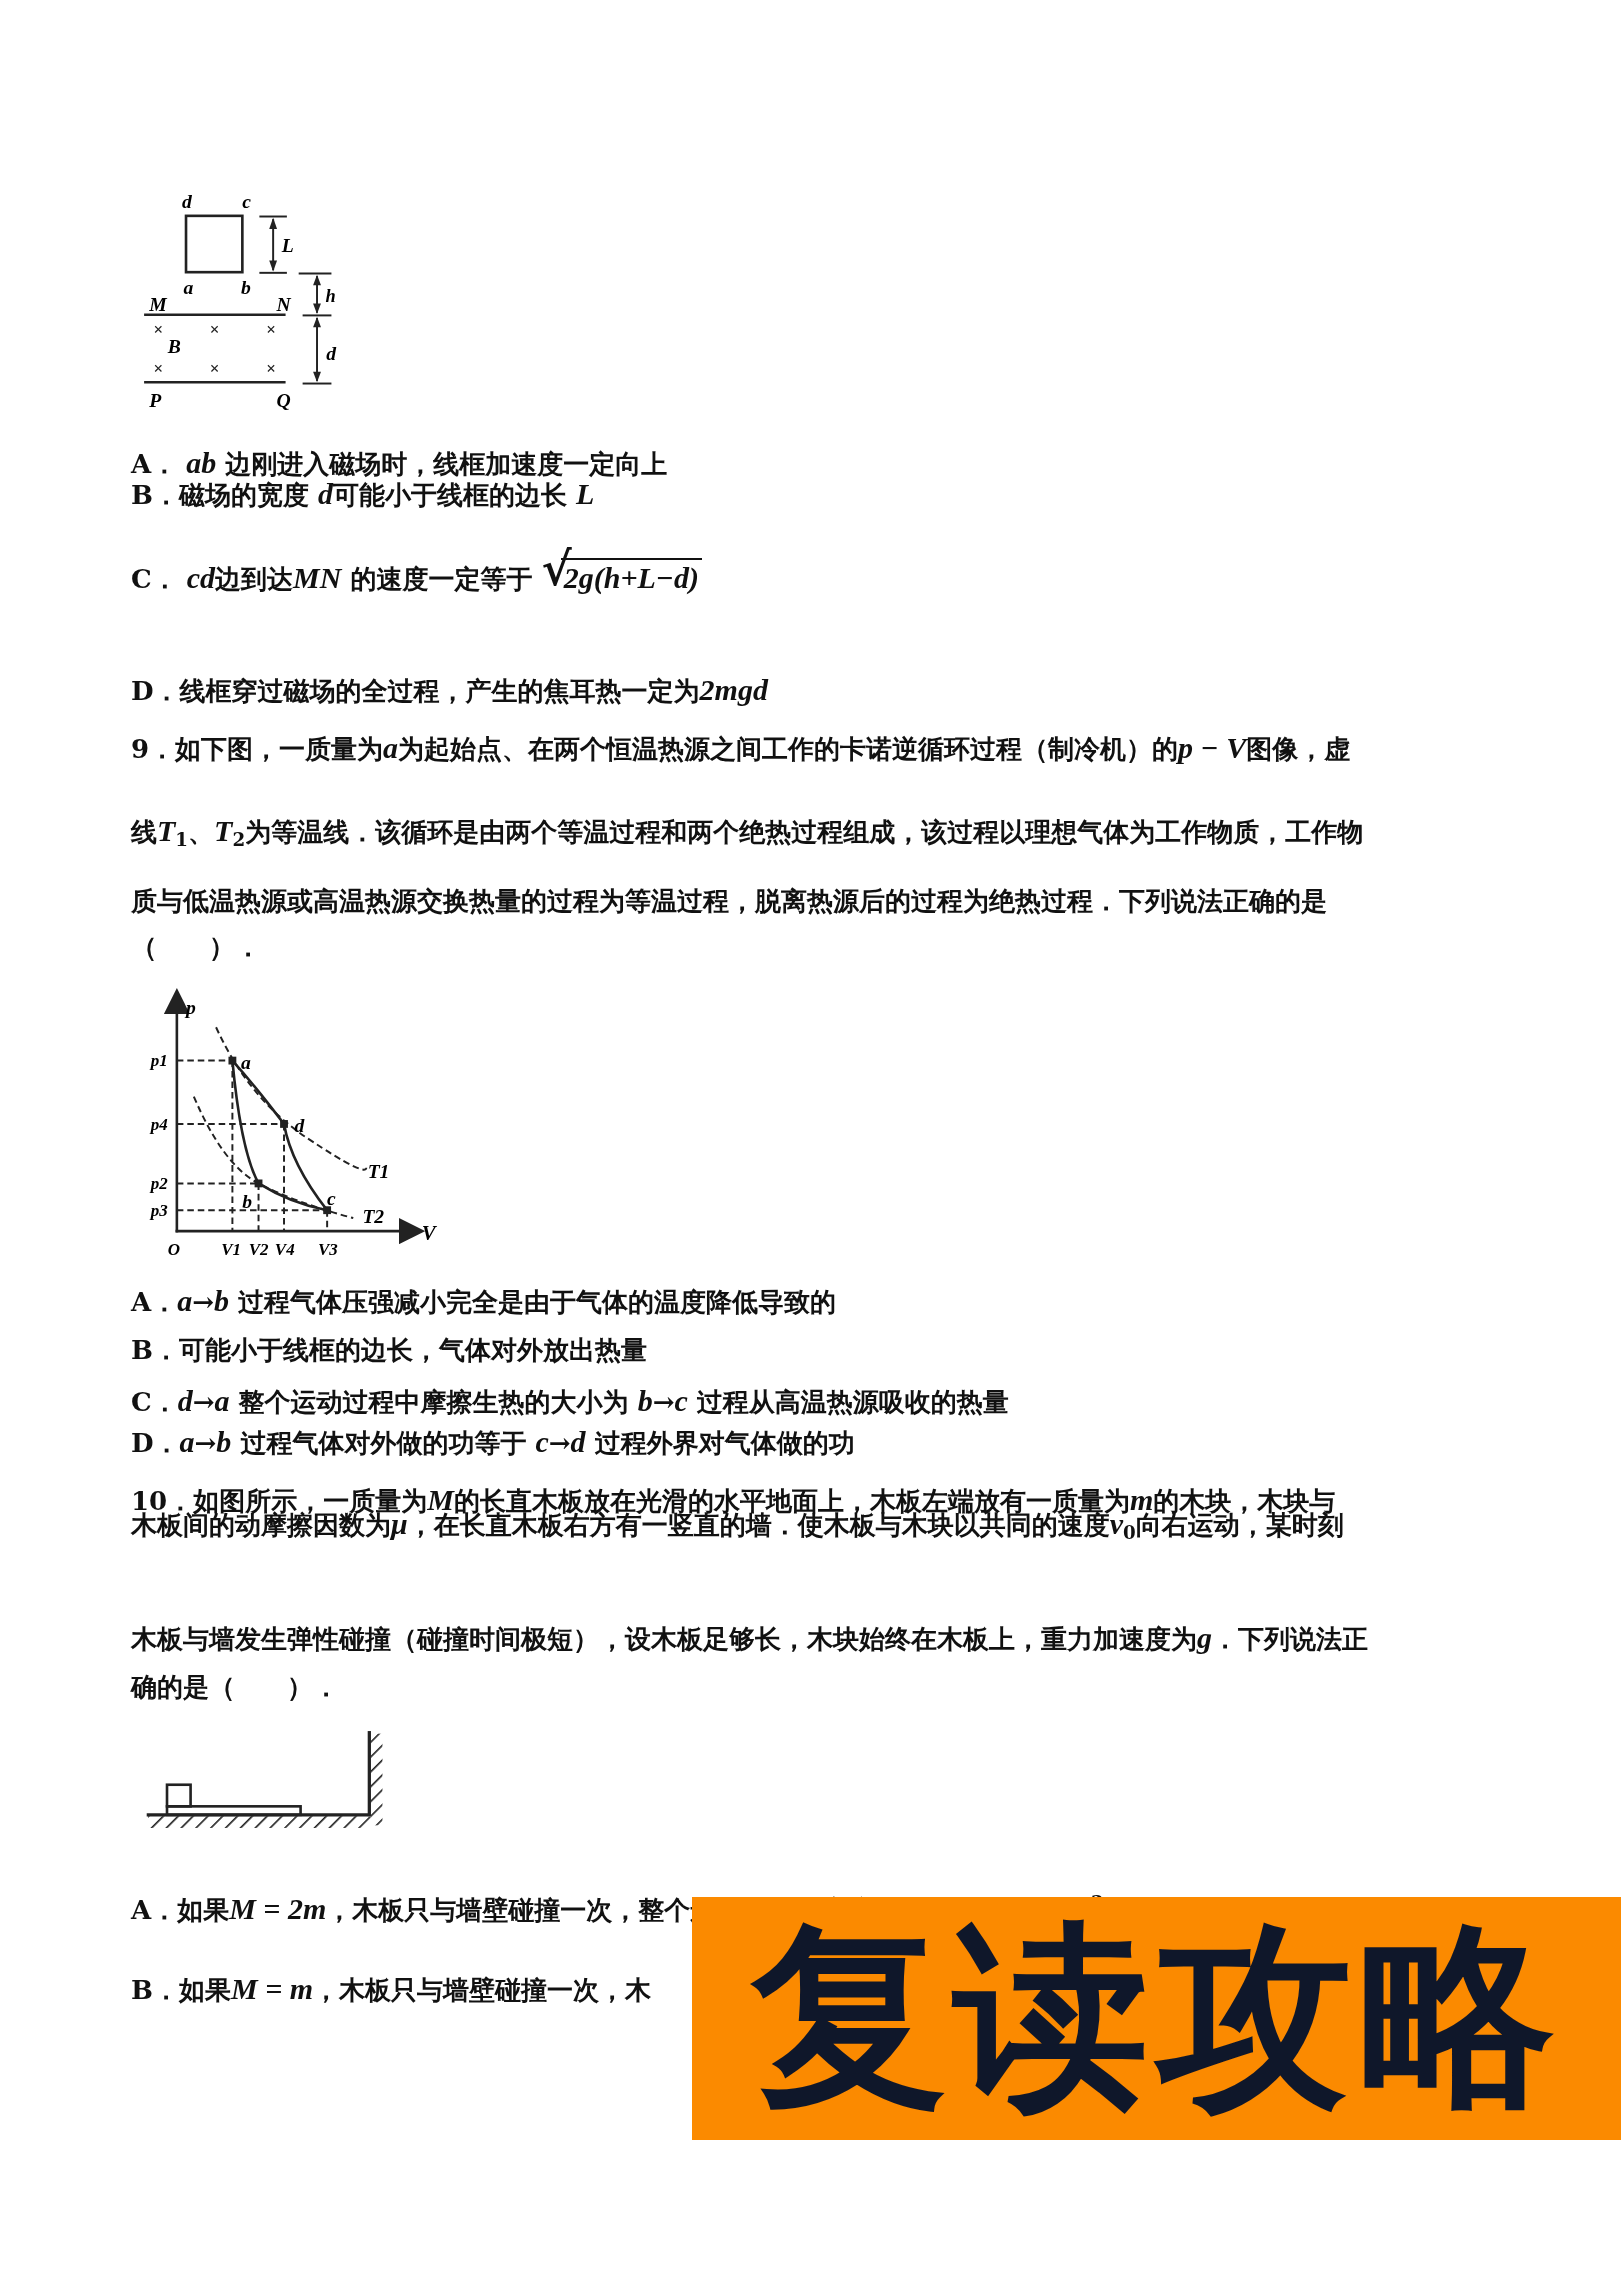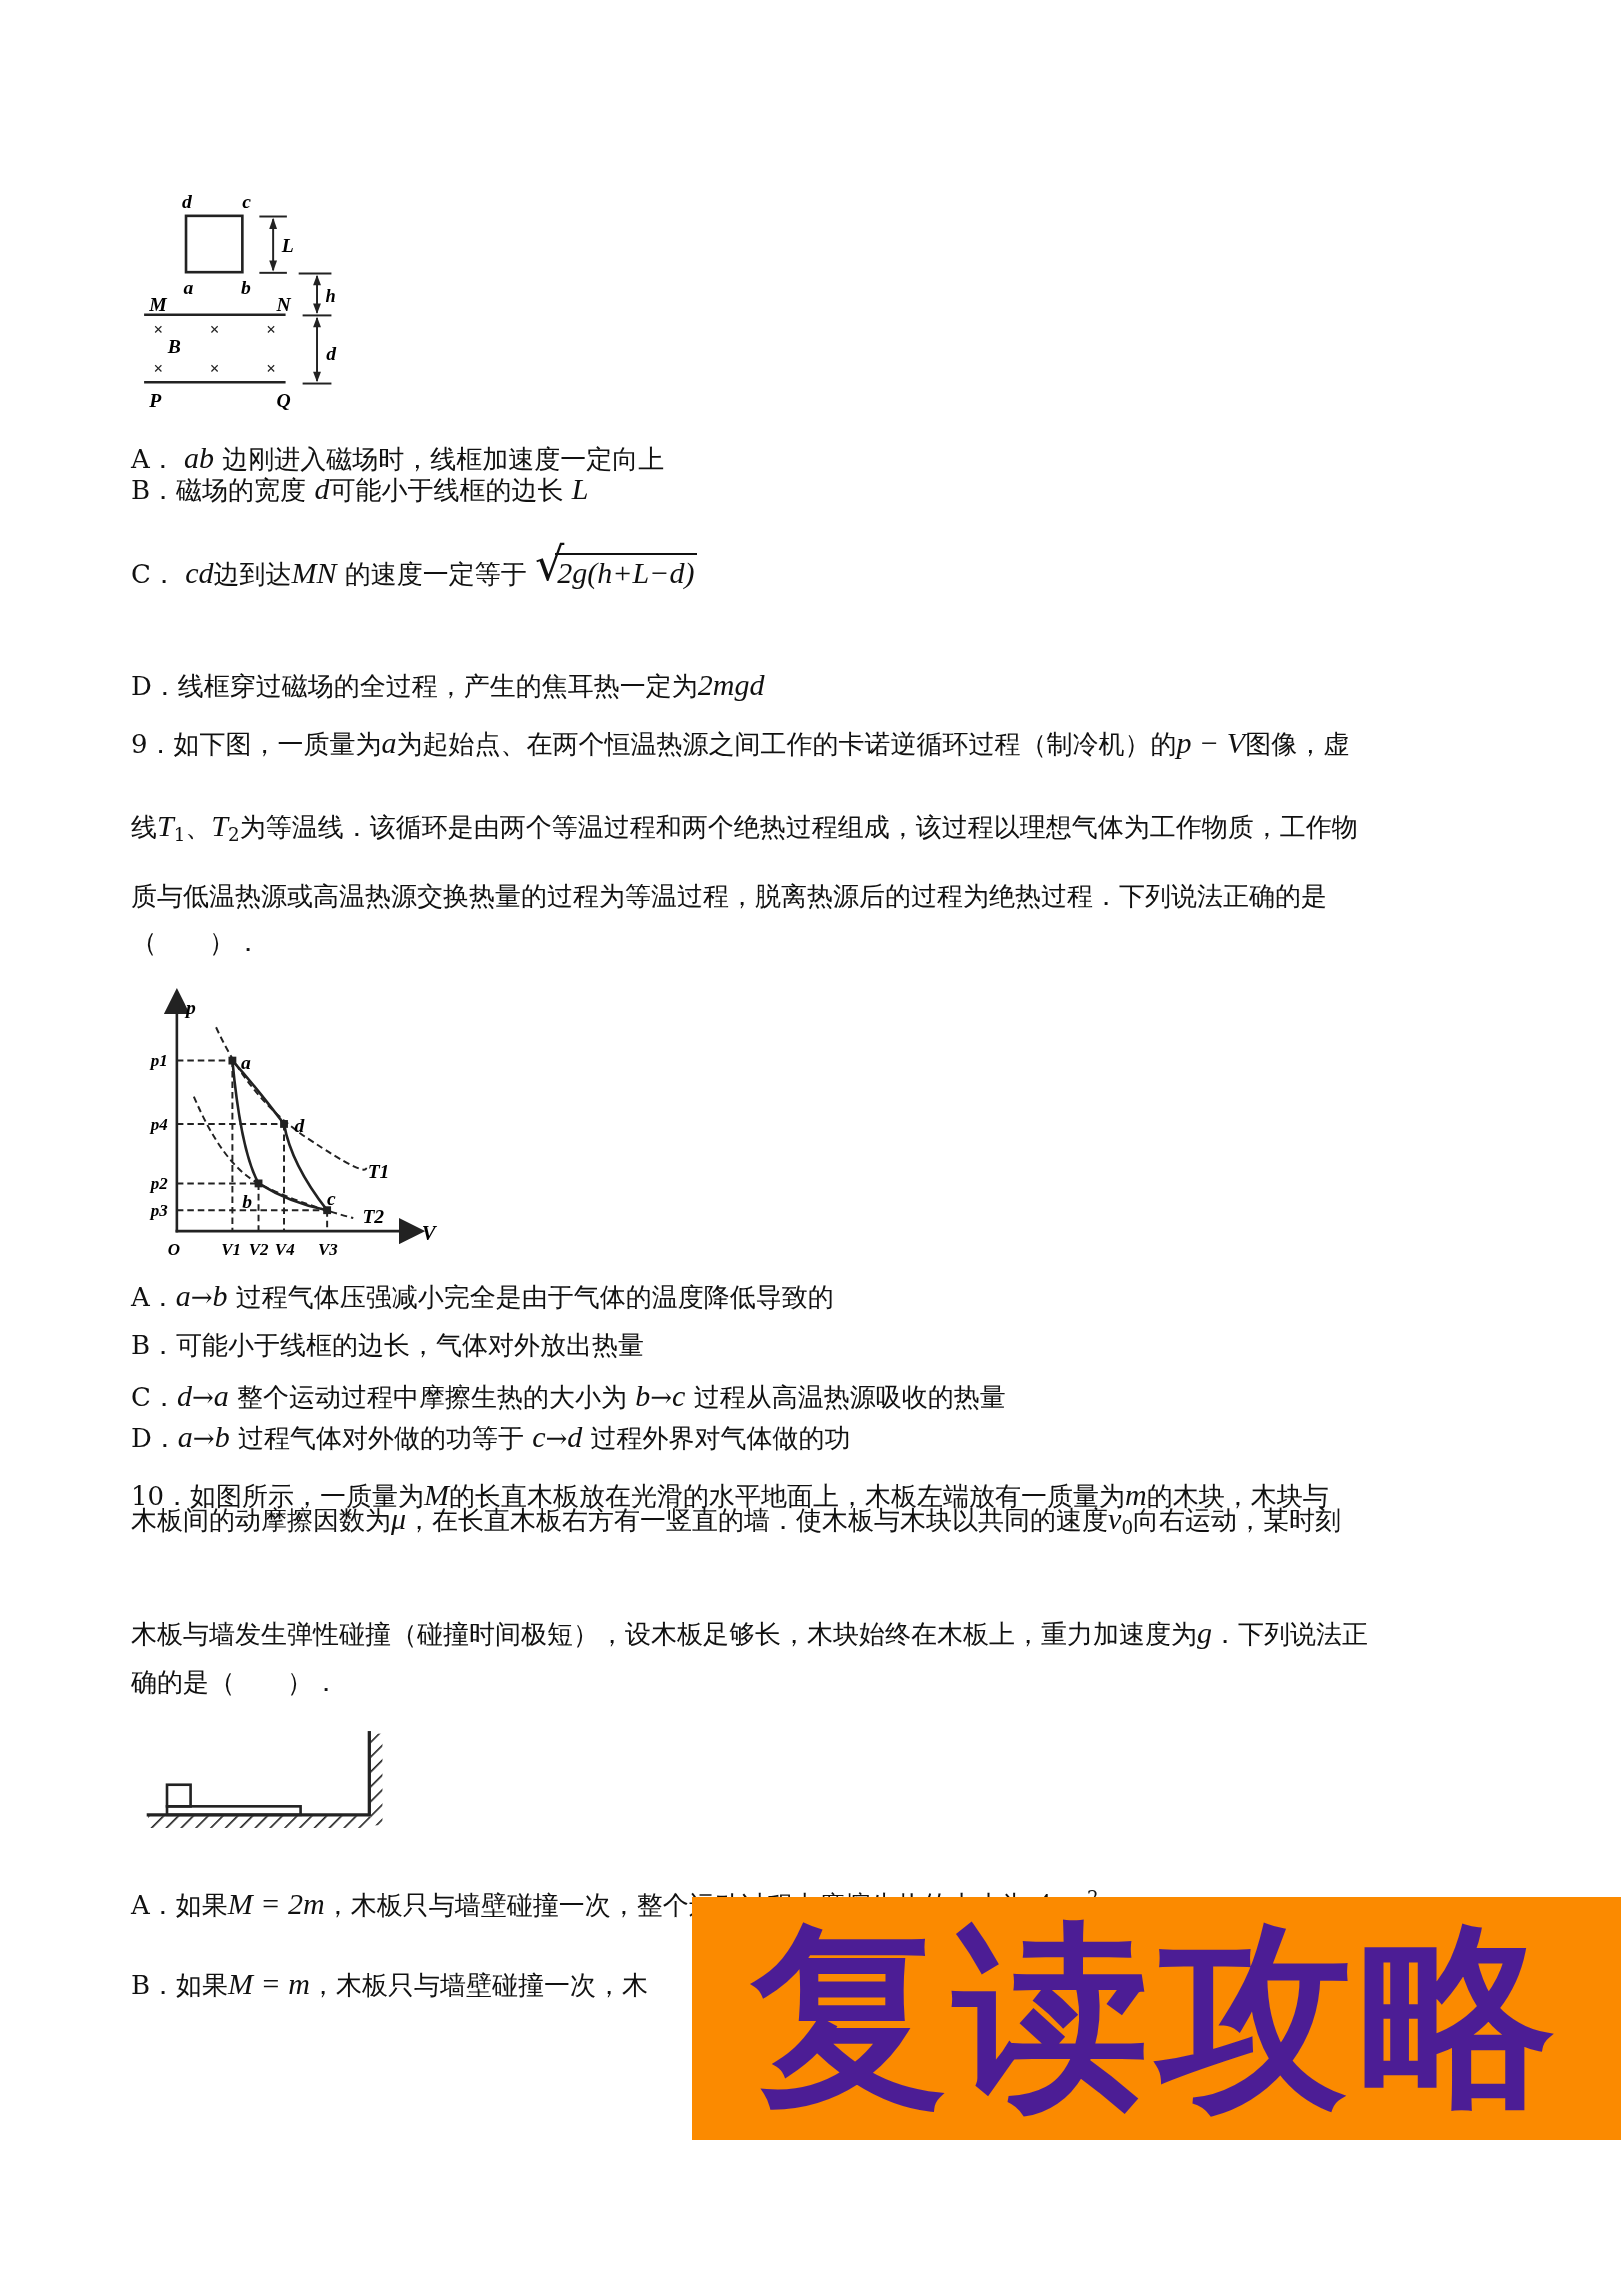--- a/index.html
+++ b/index.html
@@ -1,29 +1,29 @@
 <!DOCTYPE html>
 <html style="font-size:10.5px"><head>
 <meta charset="utf-8">
 <style>
   html, body { margin: 0; padding: 0; background: #ffffff; }
   body { width: 1623px; height: 2295px; position: relative; overflow: hidden;
          font-family: "DejaVu Serif", "Liberation Serif", serif; color: #111; }
   .abs { position: absolute; }
-  .line { position: absolute; left: 131px; font-size: 26px; line-height: 34px; white-space: nowrap; }
+  .line { position: absolute; left: 131px; font-size: 26px; line-height: 44px; white-space: nowrap; font-weight: bold; }
   .it { font-family: "Liberation Serif", "DejaVu Serif", serif; font-style: italic; font-size: 30px; }
   .rm { font-family: "Liberation Serif", "DejaVu Serif", serif; font-size: 29px; }
   sub { font-size: 18.3px; vertical-align: -5.2px; font-style: normal; }
   sup { font-size: 18.3px; }
   .sqrt { display: inline-block; position: relative; padding-left: 19.6px; }
   .sqrt .rad { position: absolute; left: 0; top: -9.2px; font-size: 46px; font-family: "DejaVu Serif", serif; }
   .sqrt .bar { border-top: 2.6px solid #111; padding: 1.3px 2.6px 0 2.6px; }
   .banner { position: absolute; left: 692px; top: 1897px; width: 929px; height: 243px; background: #FB8A00; }
   .banner-text { position: absolute; left: 0; top: 0; width: 100%; height: 100%; display: flex; align-items: center; justify-content: center;
-                 color: #4c1d95; font-family: "DejaVu Sans", "Liberation Sans", sans-serif; font-weight: bold; font-size: 196px; letter-spacing: 6.5px; }
+                 color: #0f172a; font-family: "DejaVu Sans", "Liberation Sans", sans-serif; font-weight: bold; font-size: 196px; letter-spacing: 6.5px; }
   svg text { font-family: "Liberation Serif", "DejaVu Serif", serif; font-style: italic; font-weight: bold; }
 </style>
 </head>
 <body>
 
 <svg class="abs" style="left:131px;top:183px" width="262" height="236" viewBox="0 0 400 360">
   <rect x="84" y="50" width="86" height="86" fill="none" stroke="#222" stroke-width="4"></rect>
   <text x="78" y="38" font-size="30">d</text>
   <text x="170" y="38" font-size="30">c</text>
   <text x="80" y="170" font-size="30">a</text>

